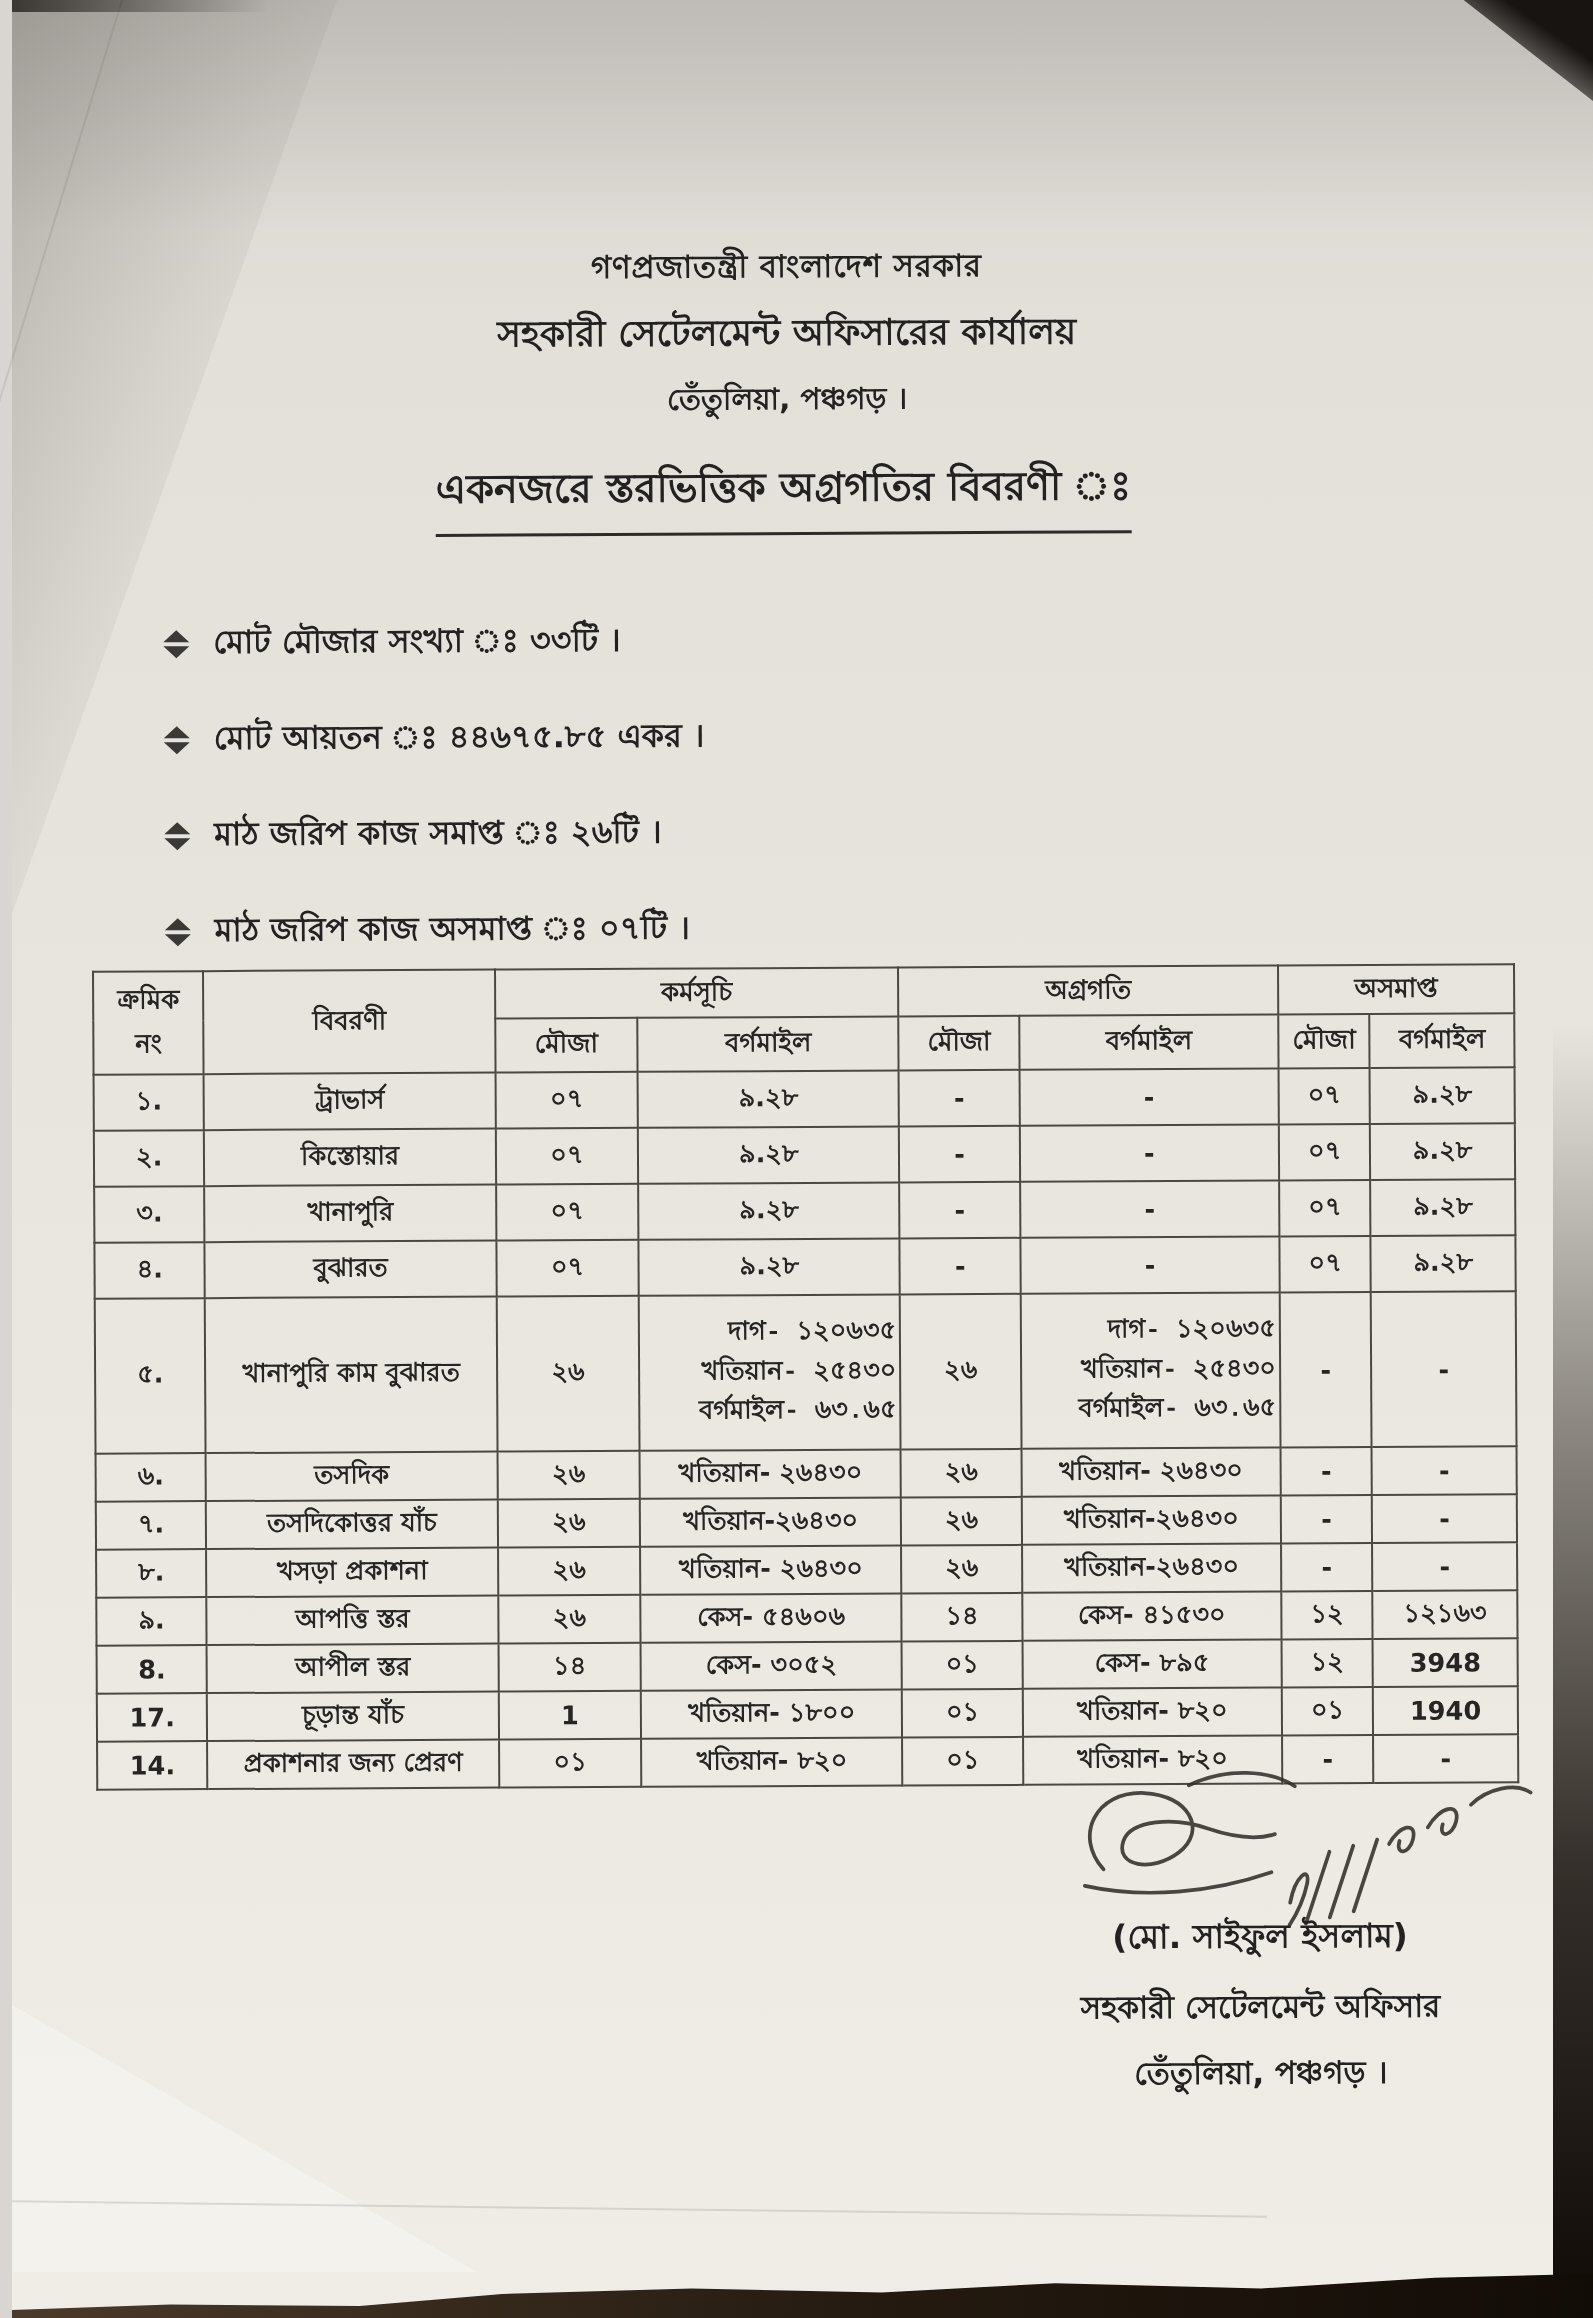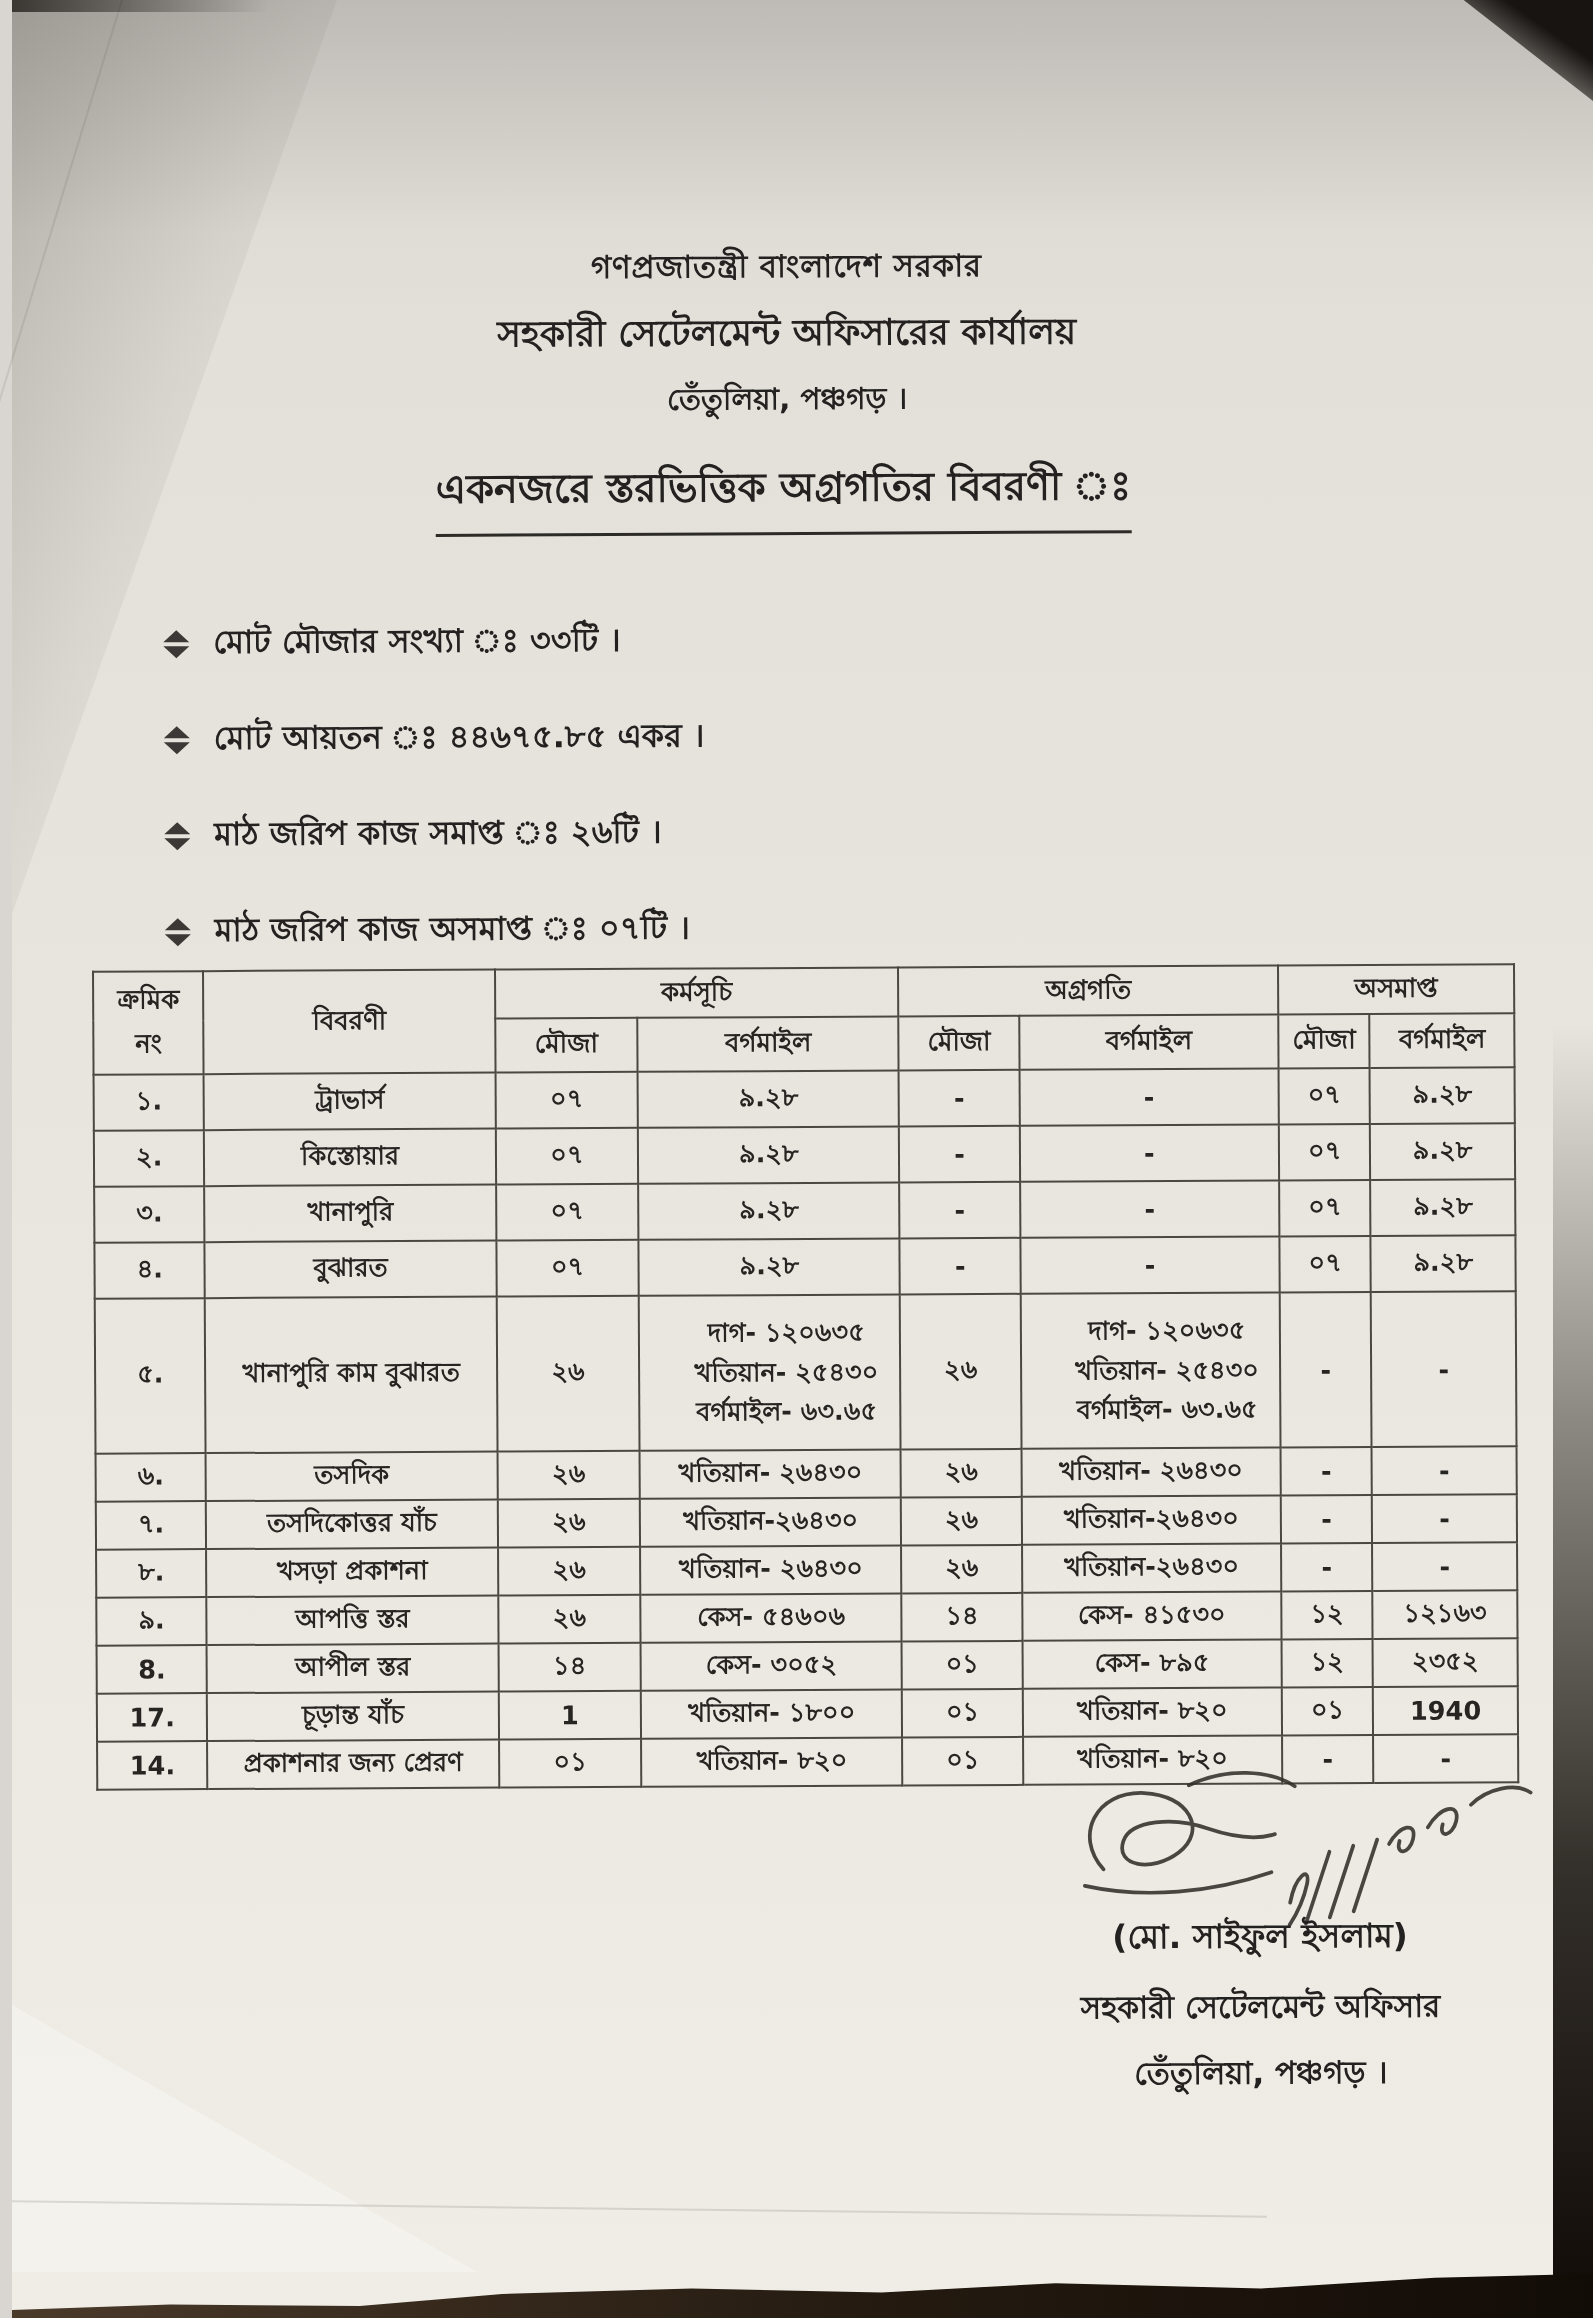--- a/index.html
+++ b/index.html
@@ -81,21 +81,21 @@
     border:2.3px solid #4b4842; text-align:center; vertical-align:middle;
     padding:1.5px 3.1px; font-weight:600; overflow:hidden;
   }
   table.progress th { font-size:26px; }
   thead tr.gr1 { height:36px; }
   thead tr.gr2 { height:54px; }
   tbody tr.r1, tbody tr.r2, tbody tr.r3, tbody tr.r4 { height:56px; }
   tbody tr.r5 { height:155px; }
   tbody tr.r6, tbody tr.r7, tbody tr.r8, tbody tr.r9,
   tbody tr.r10, tbody tr.r11, tbody tr.r12 { height:44px; }
-  td .ml { text-align:center; padding-left:33px; line-height:1.55; }
+  td .ml { text-align:right; padding-left:33px; line-height:1.55;font-family:Liberation Mono, monospace; }
   
   .sig-scribble { position:absolute; top:1759px; left:1007px; width:542px; height:194px; }
   .sig-block { position:absolute; top:1913px; left:992px; width:504px; text-align:center; }
   .sig-block .s1 { font-size:33px; font-weight:700; }
   .sig-block .s2 { font-size:31px; font-weight:700; margin-top:15.5px; }
   .sig-block .s3 { font-size:31px; font-weight:600; margin-top:14px; }
 </style>
 </head>
 <body>
 
@@ -284,21 +284,21 @@
             <td>১২১৬৩</td>
           </tr>
           <tr class="r10">
             <td>8.</td>
             <td>আপীল স্তর</td>
             <td>১৪</td>
             <td>কেস- ৩০৫২</td>
             <td>০১</td>
             <td>কেস- ৮৯৫</td>
             <td>১২</td>
-            <td>২৩৫২</td>
+            <td>3948</td>
           </tr>
           <tr class="r11">
             <td>17.</td>
             <td>চূড়ান্ত যাঁচ</td>
             <td>1</td>
             <td>খতিয়ান- ১৮০০</td>
             <td>০১</td>
             <td>খতিয়ান- ৮২০</td>
             <td>০১</td>
             <td>1940</td>

